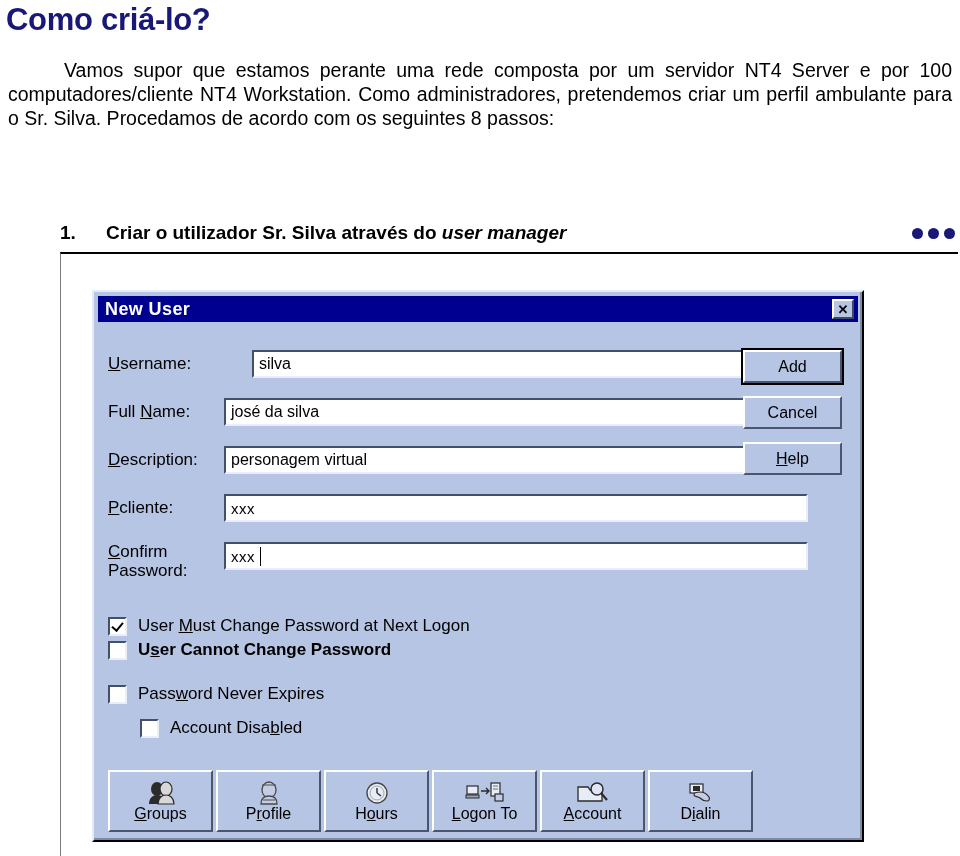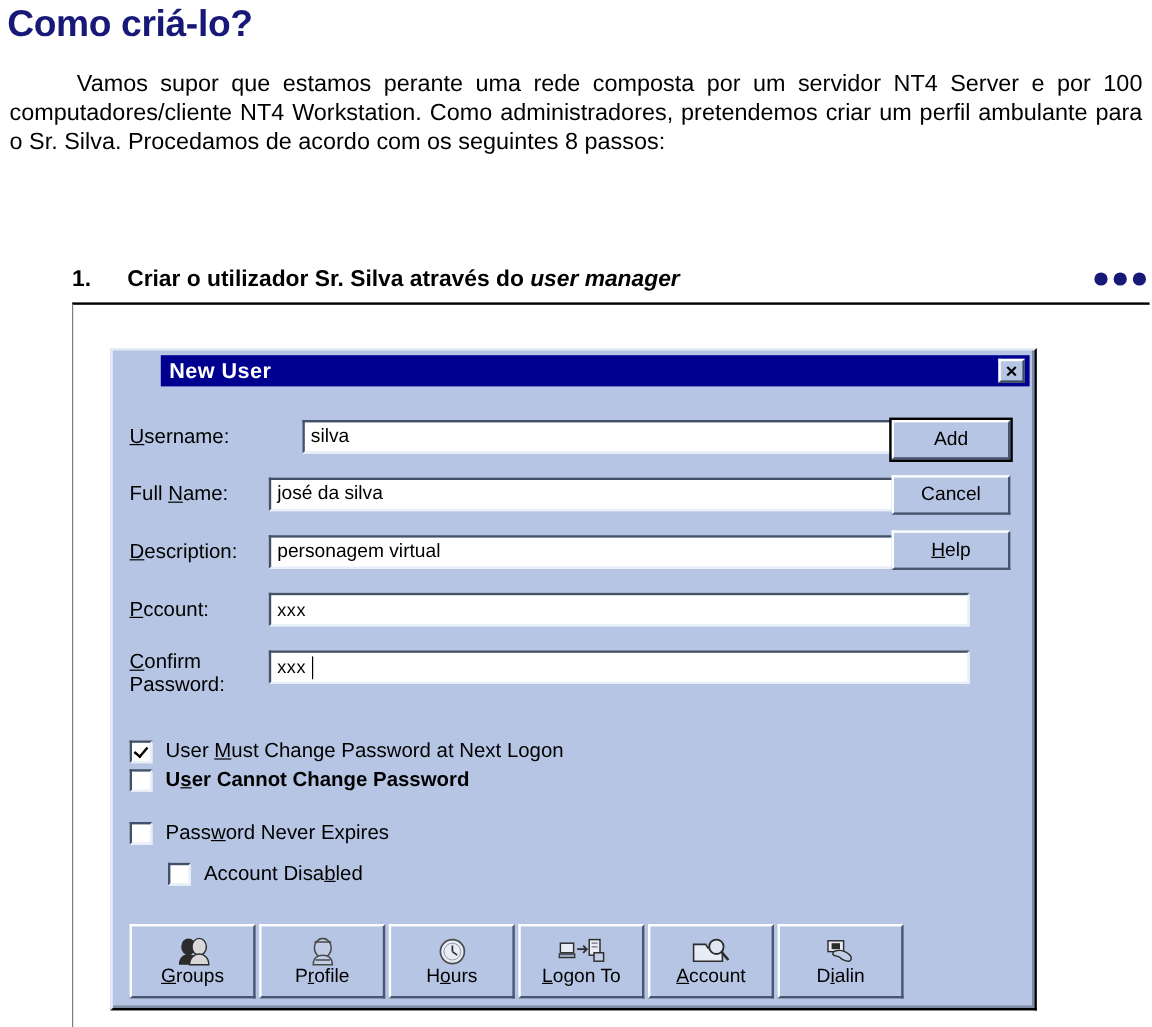--- a/index.html
+++ b/index.html
@@ -111,21 +111,20 @@
     left: 4px;
     top: 4px;
     right: 4px;
     height: 26px;
     background: #000090;
     display: flex;
     align-items: center;
     justify-content: space-between;
     padding: 0 2px 0 7px;
     box-sizing: border-box;
-    margin-left: 36px;
   }
   .titlebar-text {
     color: #ffffff;
     font-size: 18px;
     font-weight: bold;
     letter-spacing: 0.4px;
   }
   .close-btn {
     width: 22px;
     height: 20px;
@@ -330,21 +329,21 @@
     </div>
 
     <div class="field-row" style="top:118px;">
       <span class="field-label"><span></span><u>D</u><span>escription:</span></span>
       <span class="textbox">
           <span>personagem virtual</span>
         </span>
     </div>
 
     <div class="field-row" style="top:166px;">
-      <span class="field-label"><span></span><u>P</u><span>ccount:</span></span>
+      <span class="field-label"><span></span><u>P</u><span>cliente:</span></span>
       <span class="textbox">
           <span class="pw-text">xxx</span>
         </span>
     </div>
 
     <div class="field-row" style="top:214px;">
       <span class="field-label two-line"><u>C</u>onfirm<br>Password:</span>
       <span class="textbox has-caret">
           <span class="pw-text">xxx</span>
         </span>

